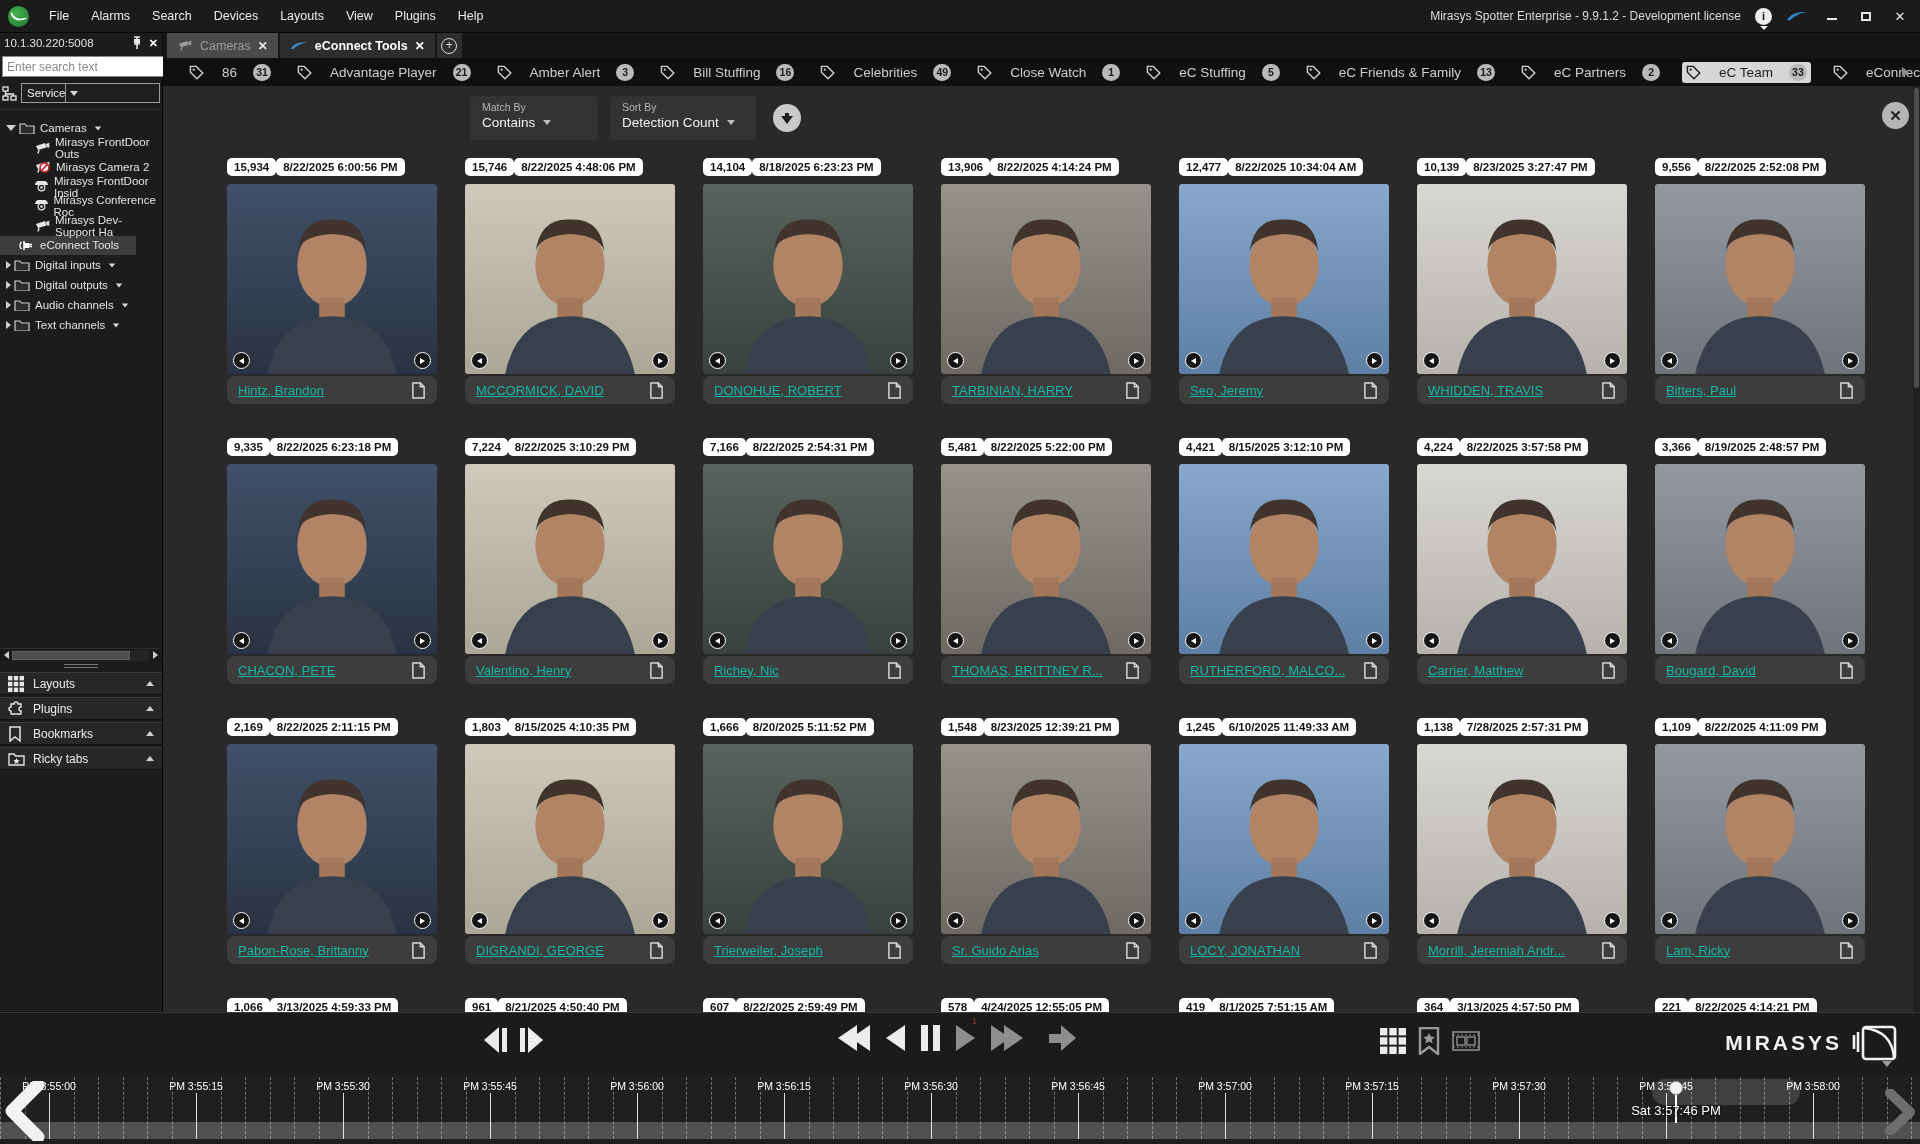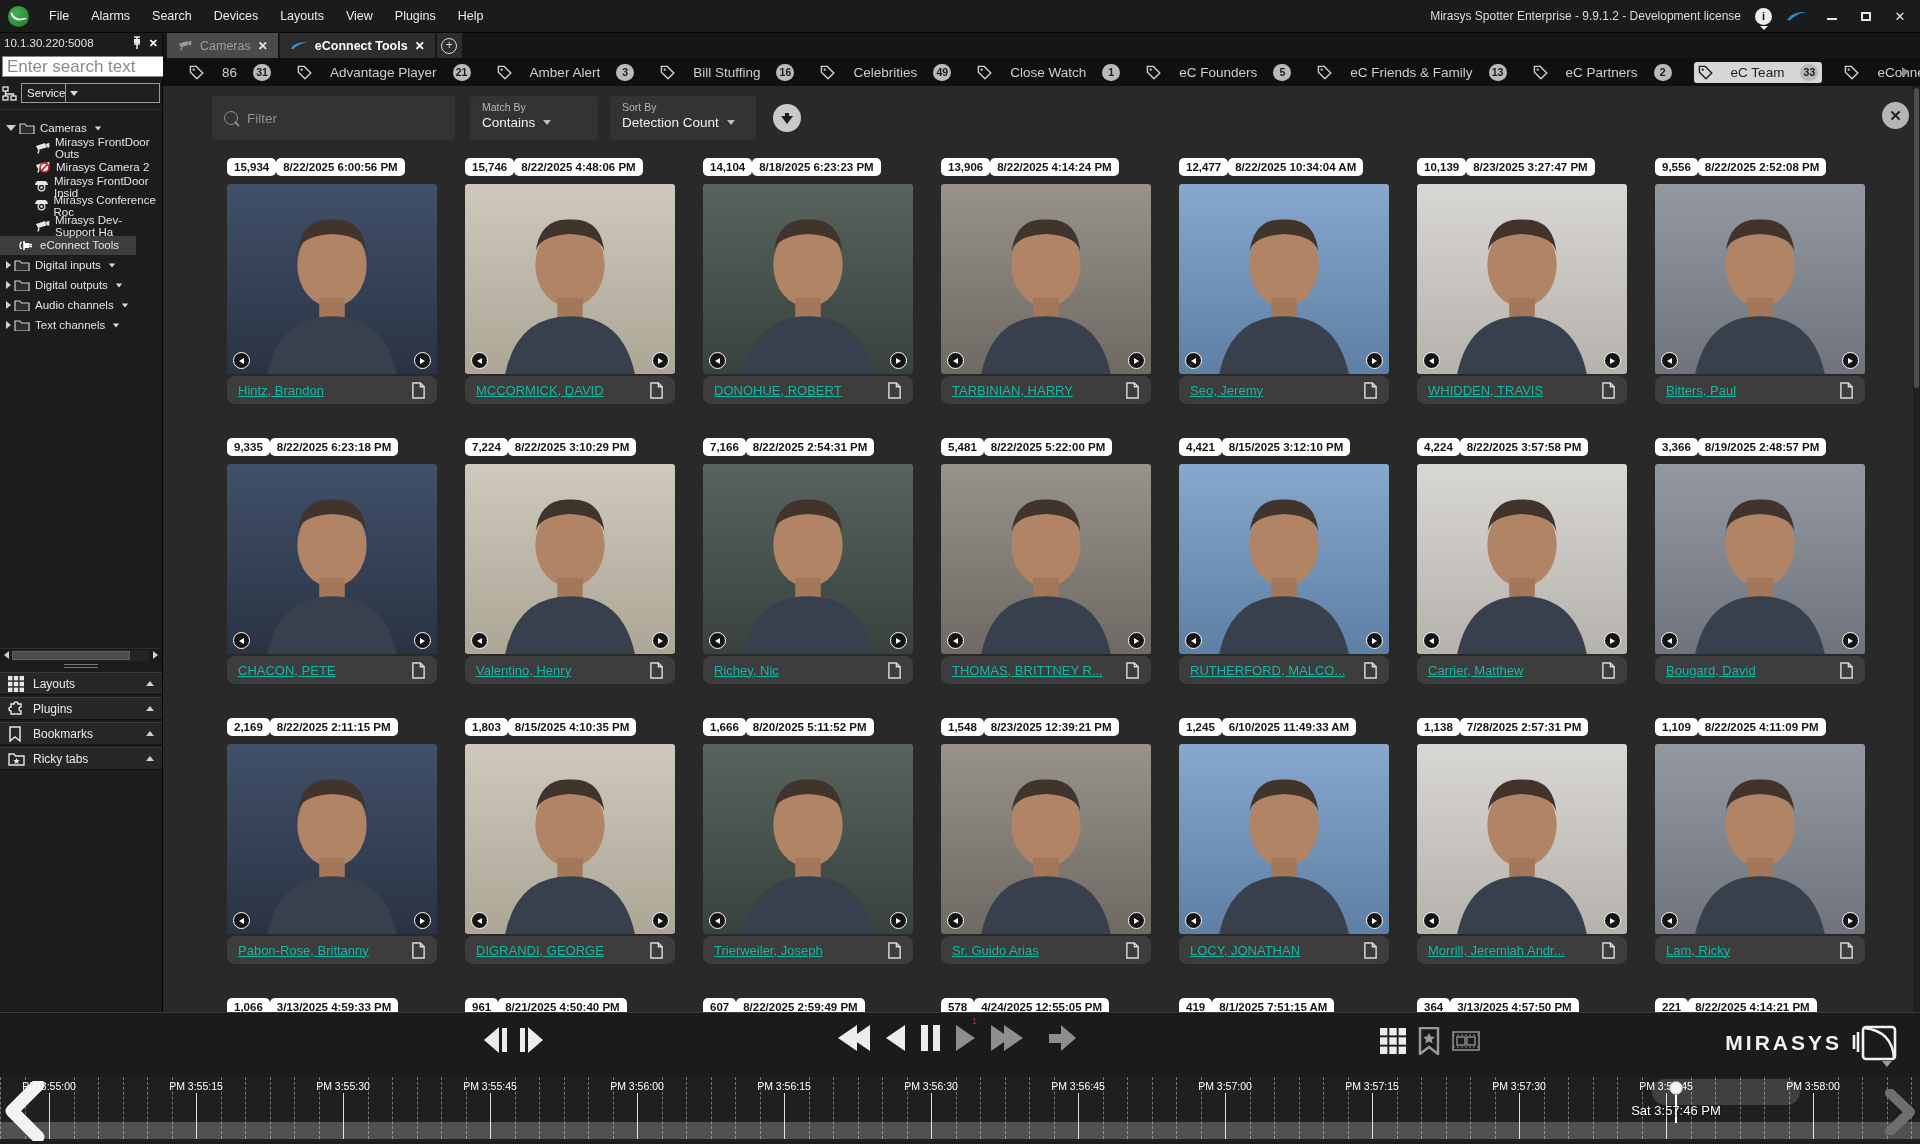--- a/index.html
+++ b/index.html
@@ -20,21 +20,21 @@
   .btn-max-glyph { display:inline-block; width:10px; height:9px; border:2px solid #e8e8e8; }
   .btn-min-glyph { display:inline-block; width:10px; height:2px; background:#e8e8e8; margin-bottom:1px; }
 
   
   .sidebar { position:absolute; left:0; top:33px; width:163px; height:979px; background:#1c1c1c; border-right:1px solid #060606; z-index:20; }
   .server-row { display:flex; align-items:center; height:20px; padding:0 4px; font-size:11.5px; color:#e2e2e2; }
   .server-addr { flex:1; }
   .pin-icon { width:12px; height:14px; margin-right:6px; }
   .x-small { color:#fff; font-weight:bold; font-size:11px; }
   .search-row { display:flex; align-items:center; padding:3px 2px 4px 2px; gap:5px; }
-  .search-input { flex:1; height:21px; background:#fff; border:1px solid #888; font-size:17px; color:#555; padding:0 4px; font-family:"Liberation Sans",sans-serif; }
+  .search-input { flex:1; height:21px; background:#fff; border:1px solid #888; font-size:12px; color:#555; padding:0 4px; font-family:"Liberation Sans",sans-serif; }
   .search-input::placeholder { color:#8a8a8a; }
   .x-big { color:#fff; font-weight:bold; font-size:14px; padding-right:3px; }
   .service-row { display:flex; align-items:center; gap:4px; padding:2px 2px 6px 2px; border-bottom:1px solid #2e2e2e; }
   .hier-icon { width:15px; height:15px; }
   .service-select { flex:1; height:20px; background:#1f1f1f; border:1px solid #9a9a9a; display:flex; align-items:center; font-size:11.5px; color:#f0f0f0; padding-left:5px; }
   .dd-btn { width:17px; height:100%; border-left:1px solid #9a9a9a; display:flex; align-items:center; justify-content:center; }
   .caret-down { width:0; height:0; border-left:4px solid transparent; border-right:4px solid transparent; border-top:5px solid #d9d9d9; }
   .tree { padding:8px 0 0 0; font-size:11.5px; }
   .tree-row { display:flex; align-items:center; height:20px; color:#e4e4e4; }
   .tw { width:0; height:0; margin:0 3px 0 6px; }
@@ -518,21 +518,21 @@
         </svg>
         <span class="tag-label">Close Watch</span>
         <span class="tag-count">1</span>
       </div>
 
       <div class="tag-chip">
         <svg width="15" height="15" viewBox="0 0 16 16">
           <path d="M1.5 1.5 h6.2 l7 7 -6.2 6.2 -7 -7 z" fill="none" stroke="currentColor" stroke-width="1.5"></path>
           <circle cx="5" cy="5" r="1.2" fill="currentColor"></circle>
         </svg>
-        <span class="tag-label">eC Founders</span>
+        <span class="tag-label">eC Stuffing</span>
         <span class="tag-count">5</span>
       </div>
 
       <div class="tag-chip">
         <svg width="15" height="15" viewBox="0 0 16 16">
           <path d="M1.5 1.5 h6.2 l7 7 -6.2 6.2 -7 -7 z" fill="none" stroke="currentColor" stroke-width="1.5"></path>
           <circle cx="5" cy="5" r="1.2" fill="currentColor"></circle>
         </svg>
         <span class="tag-label">eC Friends &amp; Family</span>
         <span class="tag-count">13</span>
@@ -571,24 +571,20 @@
           <circle cx="5" cy="5" r="1.2" fill="currentColor"></circle>
         </svg>
         <span class="tag-label">eScan</span>
         <span class="tag-count">3</span>
       </div>
 
     </div>
   <div class="tags-more" style="position:absolute;left:1902px;top:67px;z-index:26;border-top:5px solid transparent;border-bottom:5px solid transparent;border-left:7px solid #8a8a8a;width:0;height:0;"></div>
 
   <div class="content">
-    <div class="filter-box">
-      <span class="mag-icon"></span>
-      <input placeholder="Filter" style="">
-    </div>
     <div class="dd-box" id="matchby">
       <div class="dd-label">Match By</div>
       <div class="dd-value">
           <span>Contains</span>
           <span class="caret-down"></span>
         </div>
     </div>
     <div class="dd-box" id="sortby">
       <div class="dd-label">Sort By</div>
       <div class="dd-value">

